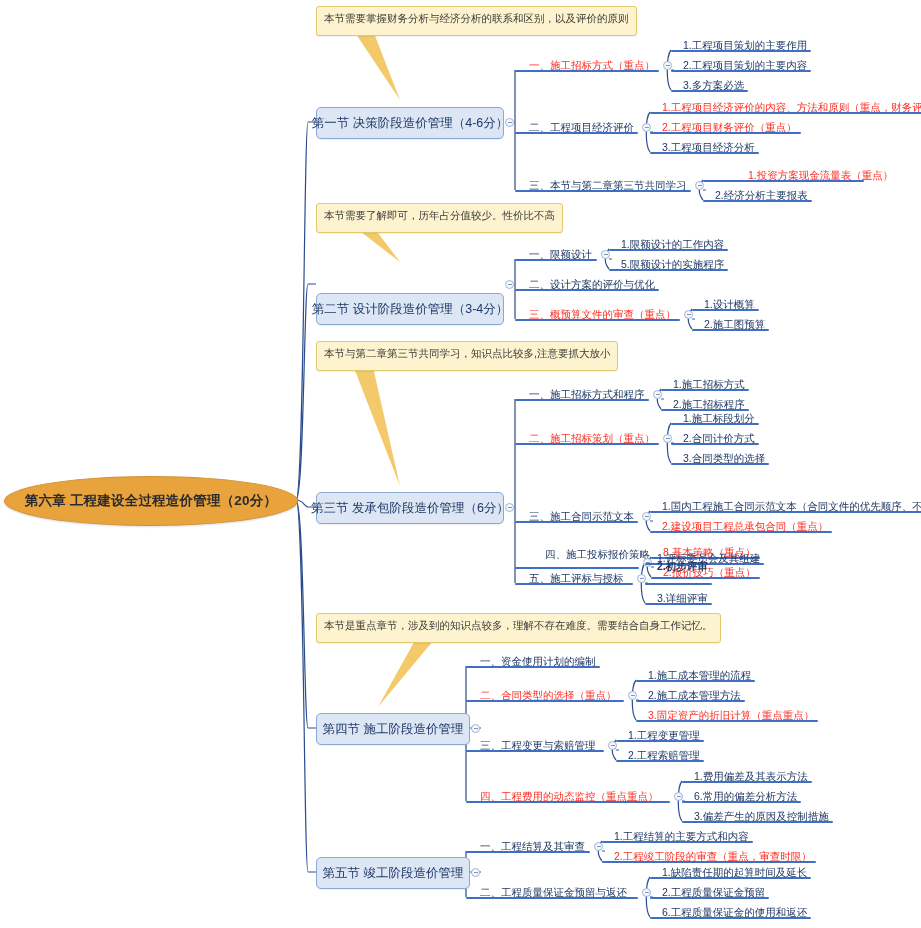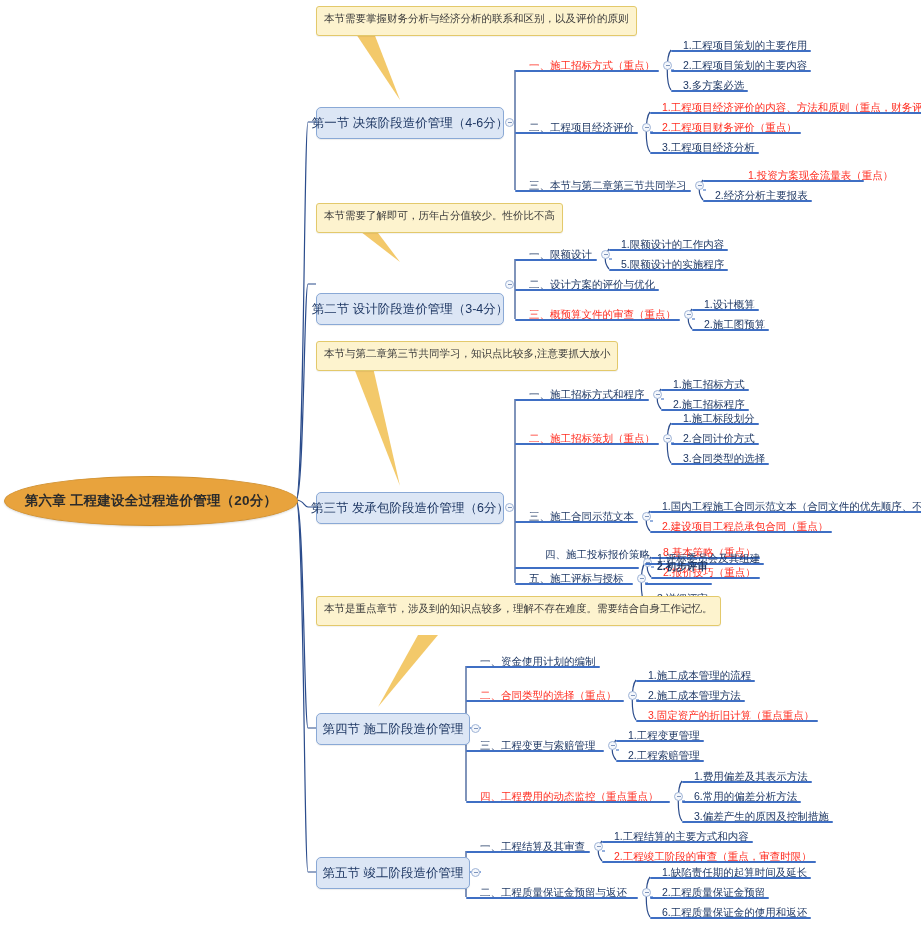--- a/index.html
+++ b/index.html
@@ -255,15 +255,15 @@
       <div class="toggle" style="left: 642px; top: 888px;"></div>
       <div class="node l3" style="left: 660px; top: 866px;"><span>1.缺陷责任期的起算时间及延长</span></div>
       <div class="ul" style="left: 650px; top: 877px; width: 161px;"></div>
       <div class="node l3" style="left: 660px; top: 886px;"><span>2.工程质量保证金预留</span></div>
       <div class="ul" style="left: 650px; top: 897px; width: 119px;"></div>
       <div class="node l3" style="left: 660px; top: 906px;"><span>6.工程质量保证金的使用和返还</span></div>
       <div class="ul" style="left: 650px; top: 917px; width: 161px;"></div>
       <div class="note" style="left: 316px; top: 6px; min-width: 246px; height: 22px;"><span>本节需要掌握财务分析与经济分析的联系和区别，以及评价的原则</span></div>
       <div class="note" style="left: 316px; top: 203px; min-width: 228px; height: 22px;"><span>本节需要了解即可，历年占分值较少。性价比不高</span></div>
       <div class="note" style="left: 316px; top: 341px; min-width: 248px; height: 22px;"><span>本节与第二章第三节共同学习，知识点比较多,注意要抓大放小</span></div>
-      <div class="note" style="left: 316px; top: 596px; min-width: 308px; height: 22px;"><span>本节是重点章节，涉及到的知识点较多，理解不存在难度。需要结合自身工作记忆。</span></div>
+      <div class="note" style="left: 316px; top: 613px; min-width: 308px; height: 22px;"><span>本节是重点章节，涉及到的知识点较多，理解不存在难度。需要结合自身工作记忆。</span></div>
     </div>
 </div>
 
 </body></html>

